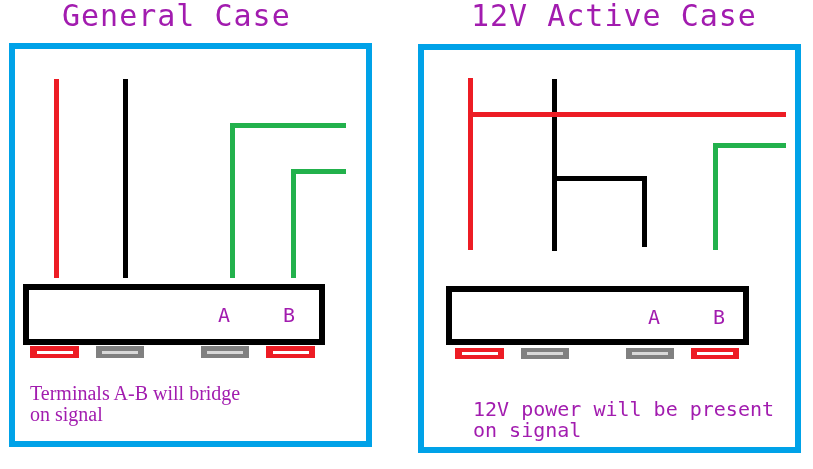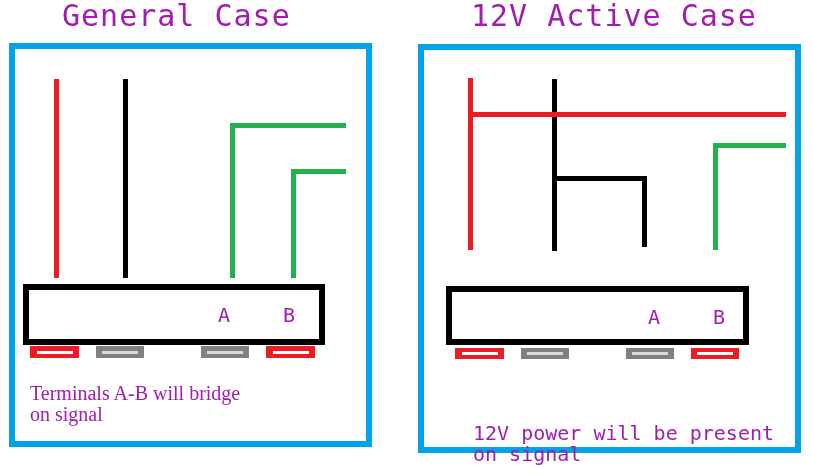--- a/index.html
+++ b/index.html
@@ -93,21 +93,21 @@
   #av-red-h    { left: 44px;  top: 62px;  width: 318px; height: 5px; z-index: 1; }
   #av-green-h  { left: 289px; top: 93px;  width: 73px; height: 5px; }
   #av-green-v  { left: 289px; top: 93px;  width: 5px;  height: 107px; }
   #av-block    { left: 22px;  top: 236px; width: 303px; height: 59px; }
   #av-label-a  { left: 196px; top: 15px; }
   #av-label-b  { left: 261px; top: 15px; }
   #av-conn-1   { left: 31px;  top: 298px; width: 49px; height: 11px; }
   #av-conn-2   { left: 97px;  top: 298px; width: 48px; height: 11px; }
   #av-conn-3   { left: 202px; top: 298px; width: 48px; height: 11px; }
   #av-conn-4   { left: 267px; top: 298px; width: 48px; height: 11px; }
-  #av-caption  { left: 49px;  top: 349px; margin-top: 24px; }
+  #av-caption  { left: 49px;  top: 349px; }
 </style>
 </head>
 <body>
 
 <div id="canvas">
 
   <div class="panel-title" id="title-left">General Case</div>
   <div class="panel-title" id="title-right">12V Active Case</div>
 
   <div class="panel" id="panel-general">

